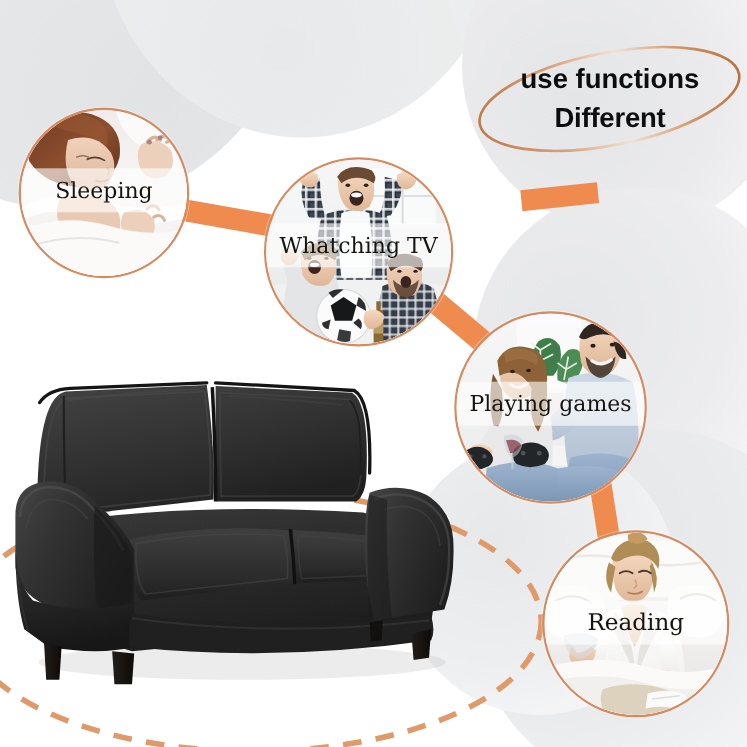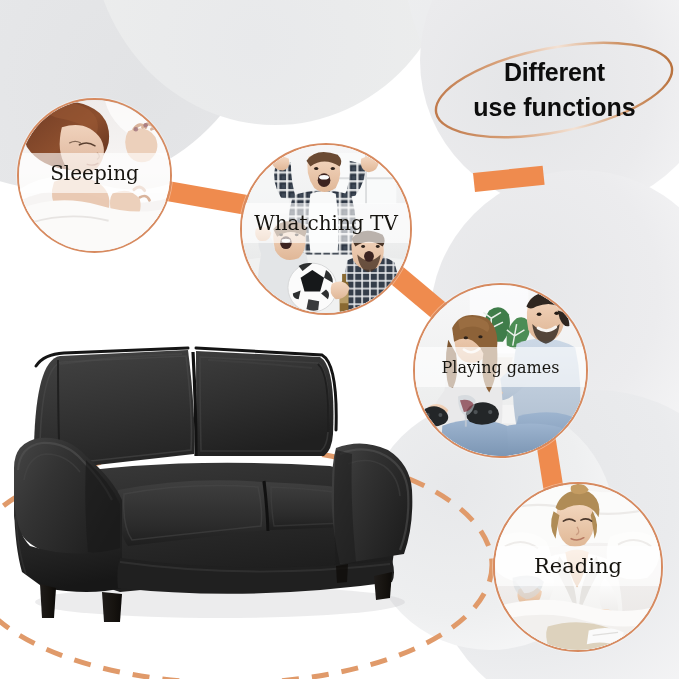--- a/index.html
+++ b/index.html
@@ -93,21 +93,21 @@
   #f-sleeping{ left:17px;  top:98px;  width:155px; height:155px; }
   #f-sleeping .band{ top:53px; height:40px; }
   #f-sleeping .caption{ font-size:20px; }
 
   #f-tv{ left:240px; top:143px; width:172px; height:172px; }
   #f-tv .band{ top:58px; height:40px; }
   #f-tv .caption{ font-size:20px; }
 
   #f-games{ left:413px; top:283px; width:175px; height:175px; }
   #f-games .band{ top:62px; height:40px; }
-  #f-games .caption{ font-size:16px; }
+  #f-games .caption{ font-size:20px; }
 
   #f-reading{ left:493px; top:482px; width:170px; height:170px; }
   #f-reading .band{ top:62px; height:40px; }
   #f-reading .caption{ font-size:21px; }
 
   
   .sofa{ position:absolute; left:0px; top:330px; width:440px; height:300px; }
   .sofa svg{ width:100%; height:100%; display:block; }
 </style>
 </head>
@@ -143,22 +143,22 @@
             <stop offset="30%" stop-color="#d8a179"></stop>
             <stop offset="55%" stop-color="#f3e2d5"></stop>
             <stop offset="80%" stop-color="#cf9467"></stop>
             <stop offset="100%" stop-color="#b9733f"></stop>
           </linearGradient>
         </defs>
         <ellipse cx="124" cy="60" rx="120" ry="42" fill="none" stroke="url(#ringGrad)" stroke-width="2.4" transform="rotate(-11 124 60)"></ellipse>
       </svg>
     </div>
     <div class="title-text">
+      <div class="title-line l2">use functions</div>
       <div class="title-line l1">Different</div>
-      <div class="title-line l2">use functions</div>
     </div>
   </div>
 
   <div class="feature" id="f-sleeping">
     <div class="photo">
       <svg viewBox="0 0 155 155" preserveAspectRatio="xMidYMid slice" aria-hidden="true">
         <defs>
           <linearGradient id="bedG" x1="0" y1="0" x2="0" y2="1">
             <stop offset="0%" stop-color="#efeceb"></stop>
             <stop offset="45%" stop-color="#f7f5f4"></stop>

